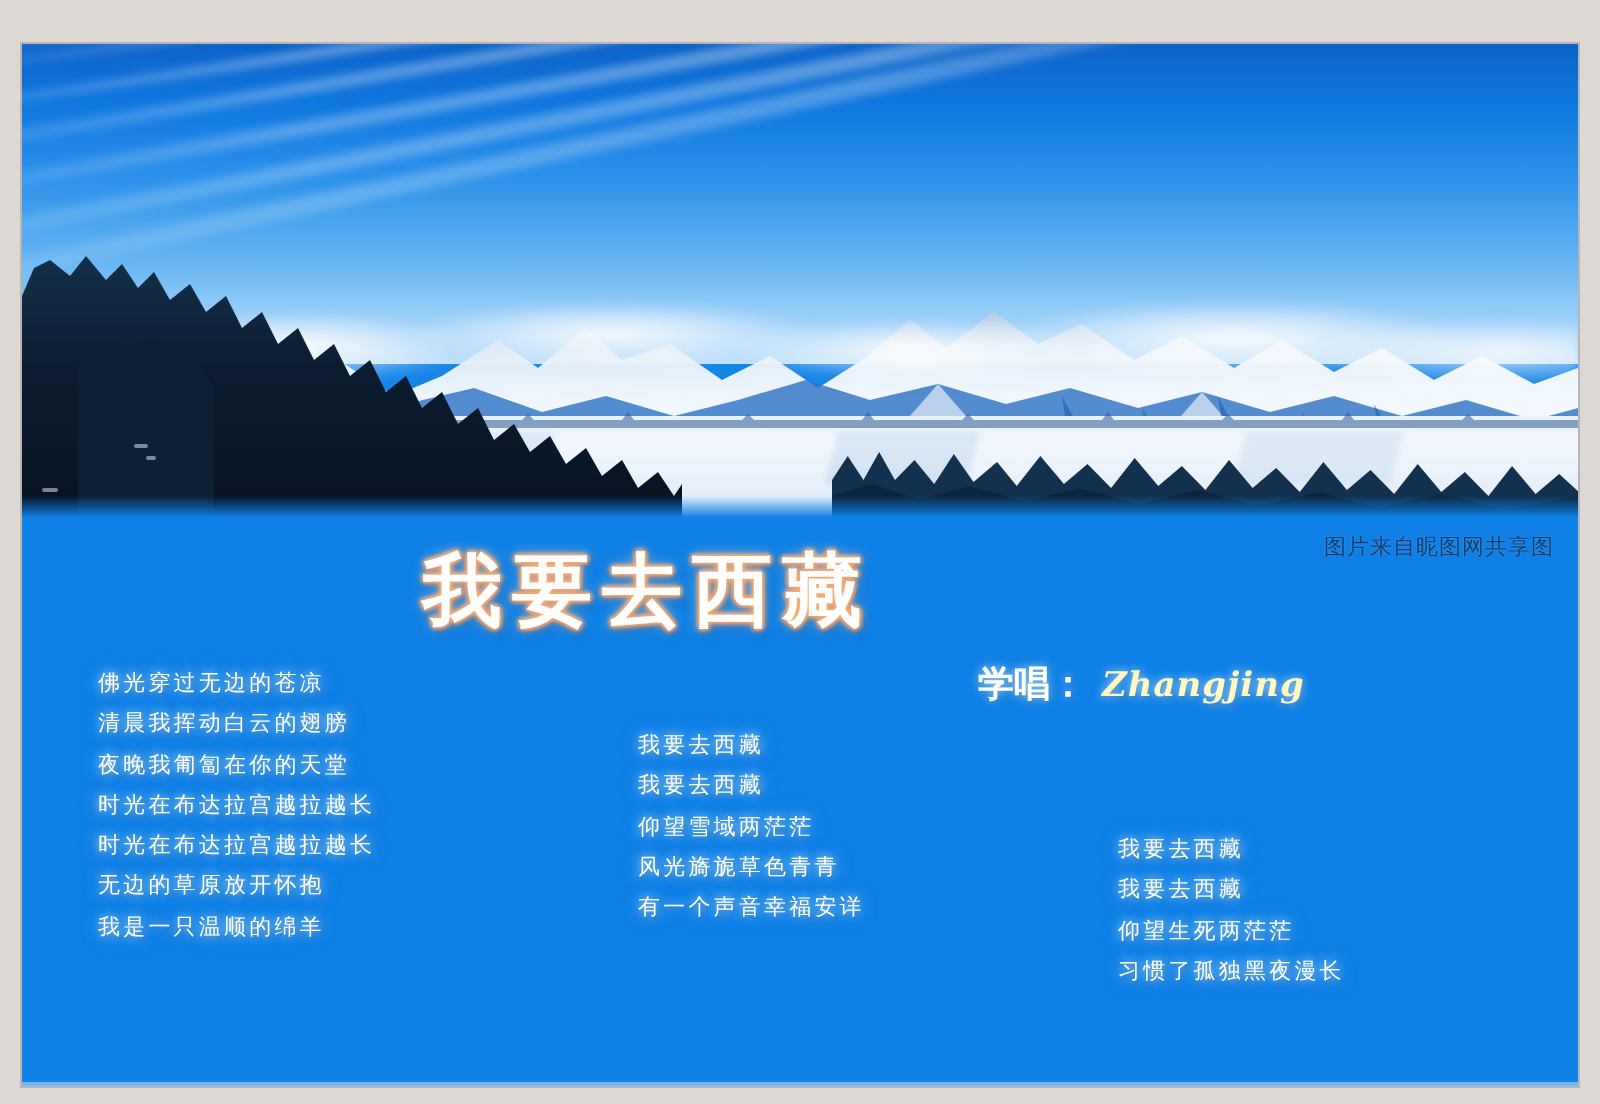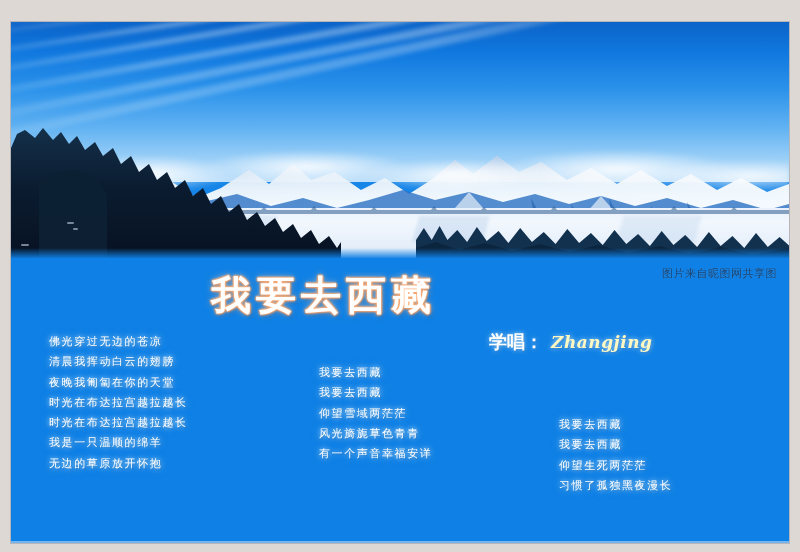--- a/index.html
+++ b/index.html
@@ -358,22 +358,22 @@
       <span id="credit-label">学唱：</span>
       <span id="credit-name">Zhangjing</span>
     </div>
 
     <div class="lyrics" id="col1">
       <span class="line">佛光穿过无边的苍凉</span>
       <span class="line">清晨我挥动白云的翅膀</span>
       <span class="line">夜晚我匍匐在你的天堂</span>
       <span class="line">时光在布达拉宫越拉越长</span>
       <span class="line">时光在布达拉宫越拉越长</span>
+      <span class="line">无边的草原放开怀抱</span>
       <span class="line">我是一只温顺的绵羊</span>
-      <span class="line">无边的草原放开怀抱</span>
     </div>
 
     <div class="lyrics" id="col2">
       <span class="line">我要去西藏</span>
       <span class="line">我要去西藏</span>
       <span class="line">仰望雪域两茫茫</span>
       <span class="line">风光旖旎草色青青</span>
       <span class="line">有一个声音幸福安详</span>
     </div>
 

